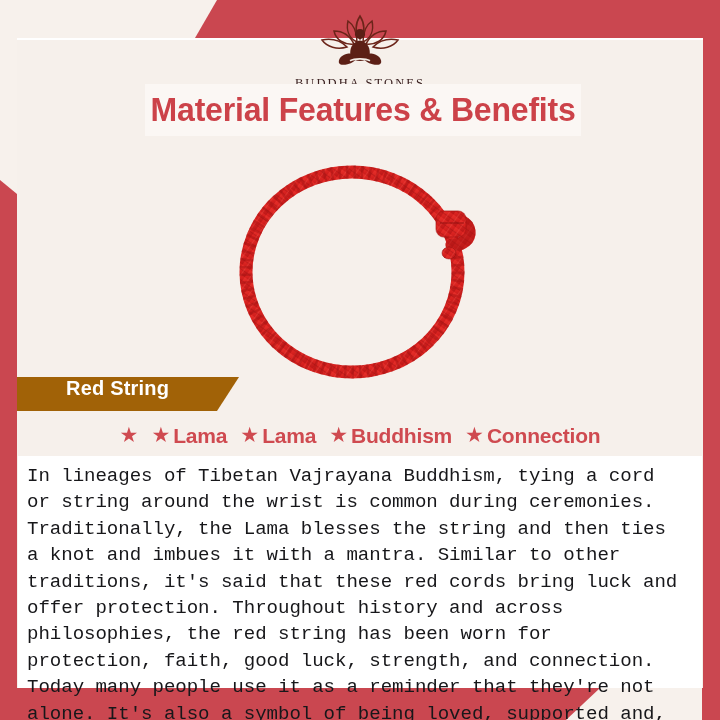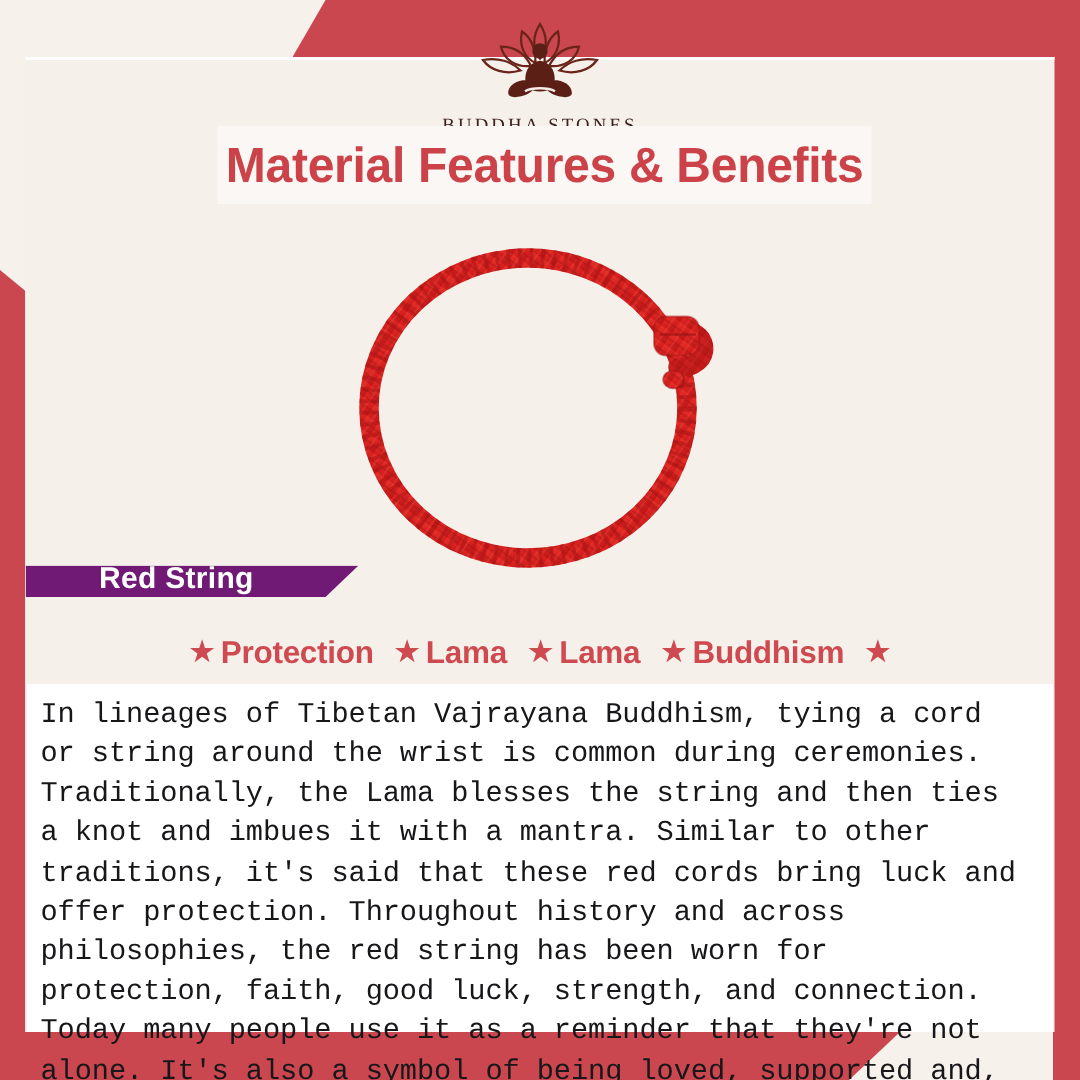--- a/index.html
+++ b/index.html
@@ -121,25 +121,25 @@
     justify-content: center;
   }
   .bracelet-svg { display: block; }
 
   
   .redstring-banner {
     position: absolute;
     left: 17px;
     top: 377px;
     width: 222px;
-    height: 21px;
-    background: #701a75;
+    height: 34px;
+    background: #a16207;
     clip-path: polygon(0 0, 100% 0, calc(100% - 22px) 100%, 0 100%);
     display: flex;
-    align-items: flex-end;
+    align-items: flex-start;
   }
   .redstring-label {
     margin-left: 49px;
     color: #ffffff;
     font-family: "Liberation Sans Narrow", "Liberation Sans", sans-serif;
     font-size: 20px;
     font-weight: bold;
     letter-spacing: 0.2px;
     white-space: nowrap;
   }
@@ -264,36 +264,36 @@
     </svg>
   </div>
 
   <div class="redstring-banner">
     <span class="redstring-label">Red String</span>
   </div>
 
   <div class="benefits-row">
     <span class="benefit">
       <span class="star">★</span>
-      <span class="blabel">Protection</span>
     </span>
     <span class="benefit">
       <span class="star">★</span>
       <span class="blabel">Lama</span>
     </span>
     <span class="benefit">
       <span class="star">★</span>
       <span class="blabel">Lama</span>
     </span>
     <span class="benefit">
       <span class="star">★</span>
       <span class="blabel">Buddhism</span>
     </span>
     <span class="benefit">
       <span class="star">★</span>
+      <span class="blabel">Connection</span>
     </span>
   </div>
 
   <div class="desc-panel">
     <p class="desc-text">In lineages of Tibetan Vajrayana Buddhism, tying a cord or string around the wrist is common during ceremonies. Traditionally, the Lama blesses the string and then ties a knot and imbues it with a mantra. Similar to other traditions, it's said that these red cords bring luck and offer protection. Throughout history and across philosophies, the red string has been worn for protection, faith, good luck, strength, and connection. Today many people use it as a reminder that they're not alone. It's also a symbol of being loved, supported and, feeling safe and secure. For others, it's a prompt to stay positive while facing any adversity.</p>
   </div>
 
 </div>
 
 </body></html>

